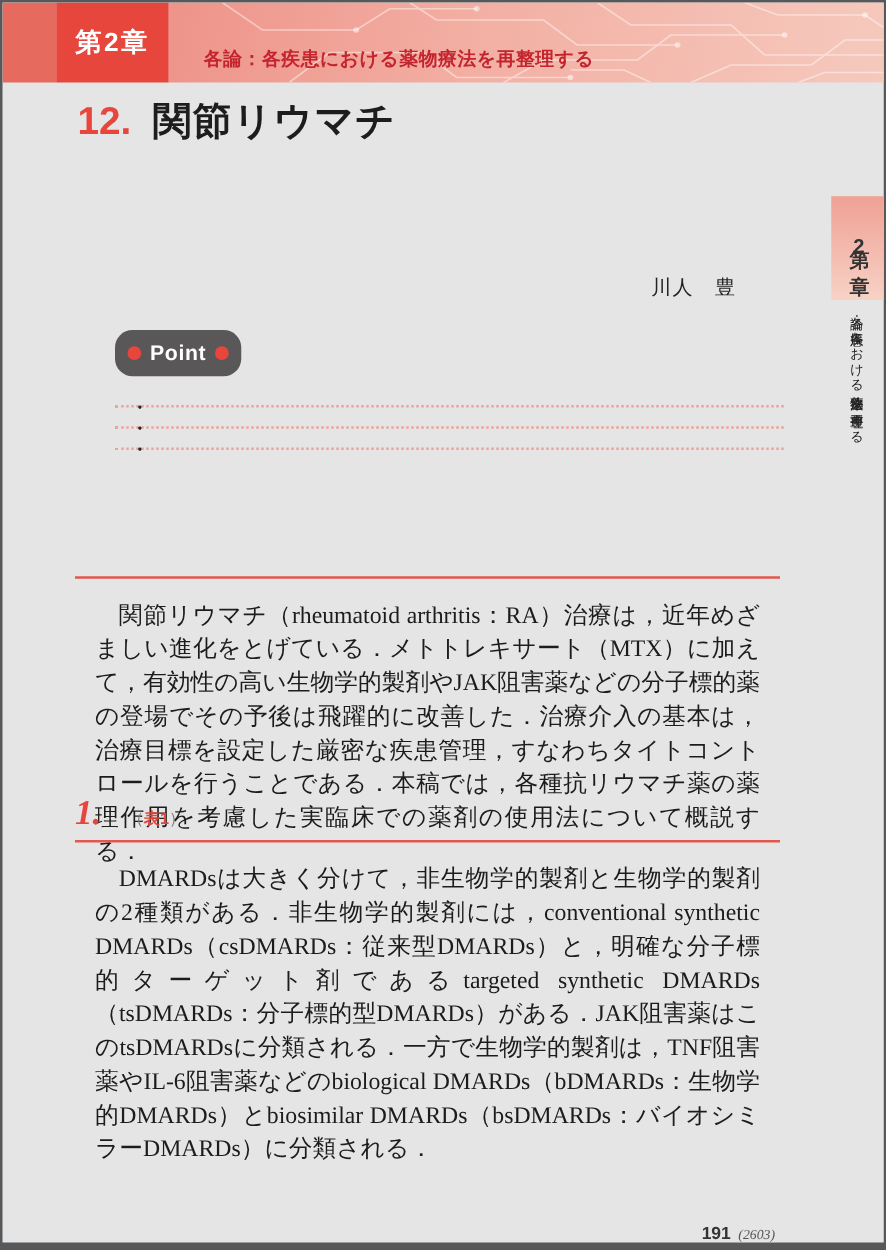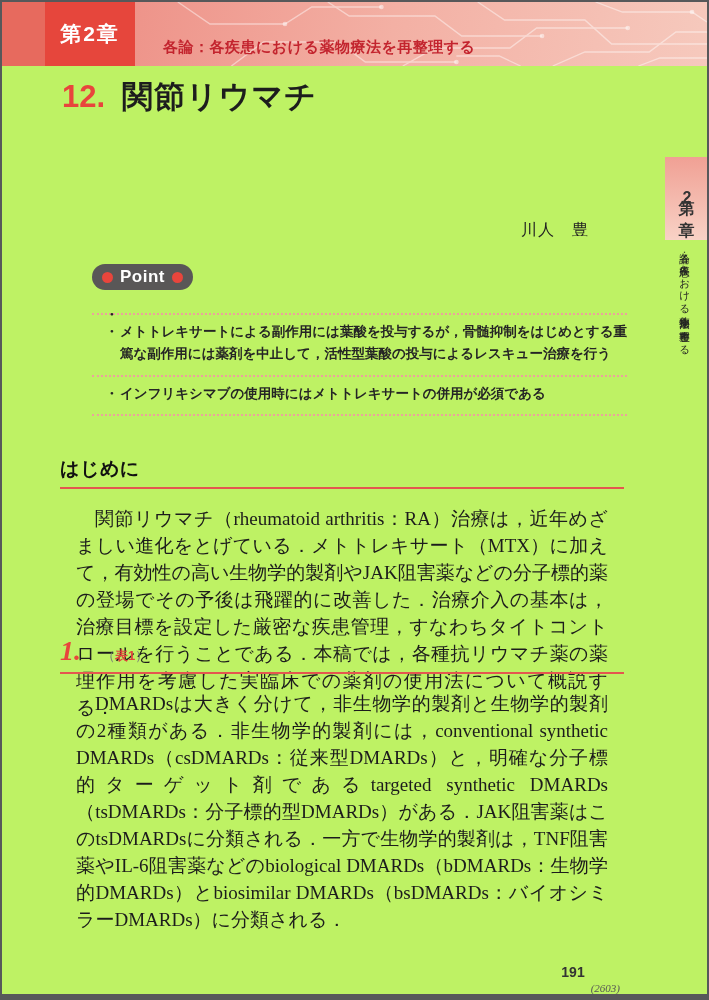--- a/index.html
+++ b/index.html
@@ -1,20 +1,20 @@
 <!DOCTYPE html>
 <html lang="ja"><head>
 <meta charset="utf-8">
 <style>
   html,body{margin:0;padding:0;background:#ffffff;}
   .page{
     position:relative;
     width:709px;height:1000px;
     box-sizing:border-box;
-    background:#bef264;
+    background:#e5e5e5;
     border-left:2px solid #57585a;
     border-right:2px solid #57585a;
     border-top:2px solid #57585a;
     border-bottom:6px solid #57585a;
     overflow:hidden;
     font-family:"Liberation Sans",sans-serif;
     color:#231f20;
   }
   
   .banner{position:absolute;top:0;left:0;right:0;height:64px;display:flex;}
@@ -52,21 +52,21 @@
     position:absolute;top:243px;right:15px;
     writing-mode:vertical-rl;text-orientation:mixed;
     font-size:10.5px;color:#222;letter-spacing:0.5px;
   }
   
   .author{position:absolute;top:218px;right:118px;font-size:16px;font-weight:500;color:#222;letter-spacing:1px;}
   
   .point{position:absolute;top:262px;left:90px;width:535px;}
   .point-badge{
     display:inline-flex;align-items:center;gap:7px;
-    background:#595757;border-radius:14px;padding:0 10px;height:26px;
+    background:#595757;border-radius:14px;padding:0 10px;height:37px;
   }
   .point-dot{width:11px;height:11px;border-radius:50%;background:#e8453c;}
   .point-label{color:#fff;font-weight:bold;font-size:17px;letter-spacing:0.5px;}
   .point-items{margin-top:8px;}
   .point-item{
     position:relative;padding:6px 0 9px 28px;
     border-bottom:2px dotted #eba39b;
     font-size:13.5px;font-weight:600;line-height:1.65;color:#252525;
     text-align:justify;
   }
@@ -84,21 +84,21 @@
   .section-ref .paren{color:#7a7a7a;font-weight:normal;}
   .section-ref .lbl{color:#e0463c;}
   .body-par{
     font-family:"Liberation Serif",serif;
     font-size:19px;line-height:27px;color:#1c1c1c;
     text-align:justify;text-indent:1em;margin:16px;
   }
   .section .pars{margin-top:9px;}
   
   .footer-journal{position:absolute;top:951px;left:218px;font-size:12.5px;color:#4b4b4b;letter-spacing:0.3px;}
-  .footer-num{position:absolute;top:948px;right:87px;display:flex;align-items:center;gap:6px;}
+  .footer-num{position:absolute;top:948px;right:87px;display:flex;align-items:flex-end;gap:6px;}
   .footer-num .num{font-size:14px;font-weight:bold;color:#333;}
   .footer-num .alt{font-family:"Liberation Serif",serif;font-style:italic;font-size:11px;color:#555;margin-top:32px;}
 </style>
 </head>
 <body>
 
 <div class="page">
 
   <header class="banner">
     <div class="banner-strip"></div>
@@ -148,31 +148,28 @@
       <span class="point-dot"></span>
       <span class="point-label">Point</span>
       <span class="point-dot"></span>
     </div>
     <div class="point-items">
       <div class="point-item">
         <span class="bullet">・</span>
       </div>
       <div class="point-item">
         <span class="bullet">・</span>
-        <span>メトトレキサートによる副作用には葉酸を投与するが，骨髄抑制をはじめとする重篤な副作用には薬剤を中止して，活性型葉酸の投与によるレスキュー治療を行う</span>
       </div>
       <div class="point-item">
         <span class="bullet">・</span>
-        <span>インフリキシマブの使用時にはメトトレキサートの併用が必須である</span>
       </div>
     </div>
   </section>
 
   <section class="section" style="top:454px;">
-    <div class="section-h">はじめに</div>
     <div class="section-divider"></div>
     <div class="pars">
       <p class="body-par">関節リウマチ（rheumatoid arthritis：RA）治療は，近年めざましい進化をとげている．メトトレキサート（MTX）に加えて，有効性の高い生物学的製剤やJAK阻害薬などの分子標的薬の登場でその予後は飛躍的に改善した．治療介入の基本は，治療目標を設定した厳密な疾患管理，すなわちタイトコントロールを行うことである．本稿では，各種抗リウマチ薬の薬理作用を考慮した実臨床での薬剤の使用法について概説する．</p>
     </div>
   </section>
 
   <section class="section" style="top:633px;">
     <div class="section-head-row">
       <span class="section-number">1.</span>
       <span class="section-ref"><span class="paren">（</span><span class="lbl">表1</span><span class="paren">）</span></span>

